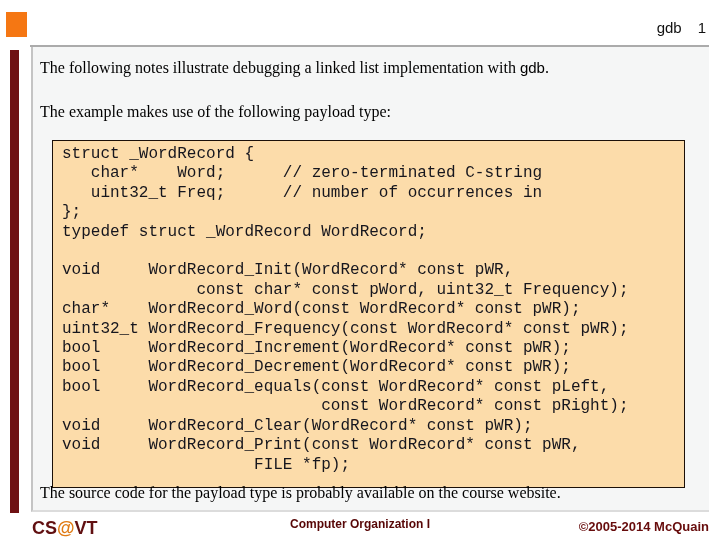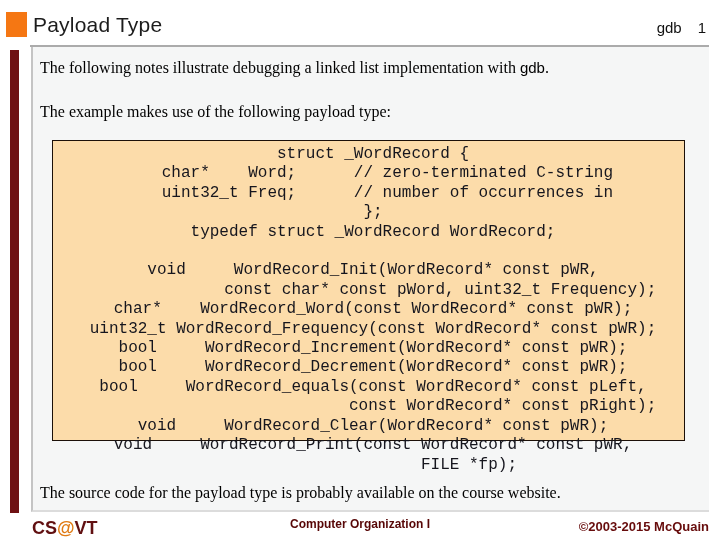--- a/index.html
+++ b/index.html
@@ -71,25 +71,24 @@
   .p3 { top: 484px; }
   .inline-code {
     font-family: "Liberation Sans", sans-serif;
     font-size: 15px;
   }
 
   
   .code-box {
     position: absolute;
     left: 52px; top: 140px;
-    width: 633px; height: 301px;
+    width: 633px; height: 348px;
     background: #fcdcaa;
     border: 1px solid #1c1008;
     box-sizing: border-box;
-    text-align: center;
   }
   .code-box pre {
     margin: 0;
     padding: 4px 0 0 9px;
     font-family: "Liberation Mono", monospace;
     font-size: 16px;
     line-height: 19.4px;
     color: #16161e;
   }
 
@@ -118,21 +117,20 @@
     font-weight: bold;
     color: #670c0c;
   }
 </style>
 </head>
 <body>
 
 <div class="slide">
 
   <div class="accent-square"></div>
-  <div class="page-title">Payload Type</div>
   <div class="header-right">
     <span>gdb</span>
     <span>1</span>
   </div>
   <div class="header-rule"></div>
 
   <div class="content-area"></div>
   <div class="side-bar"></div>
 
   <div class="body-text p2">The example makes use of the following payload type:</div>
@@ -155,15 +153,15 @@
                            const WordRecord* const pRight);
 void     WordRecord_Clear(WordRecord* const pWR);
 void     WordRecord_Print(const WordRecord* const pWR,
                     FILE *fp);</pre>
   </div>
 
   <div class="body-text p3">The source code for the payload type is probably available on the course website.</div>
 
   <div class="footer-left"><span>CS</span><span class="at">@</span><span>VT</span></div>
   <div class="footer-center">Computer Organization I</div>
-  <div class="footer-right">©2003-2015 McQuain</div>
+  <div class="footer-right">©2005-2014 McQuain</div>
 
 </div>
 
 </body></html>

